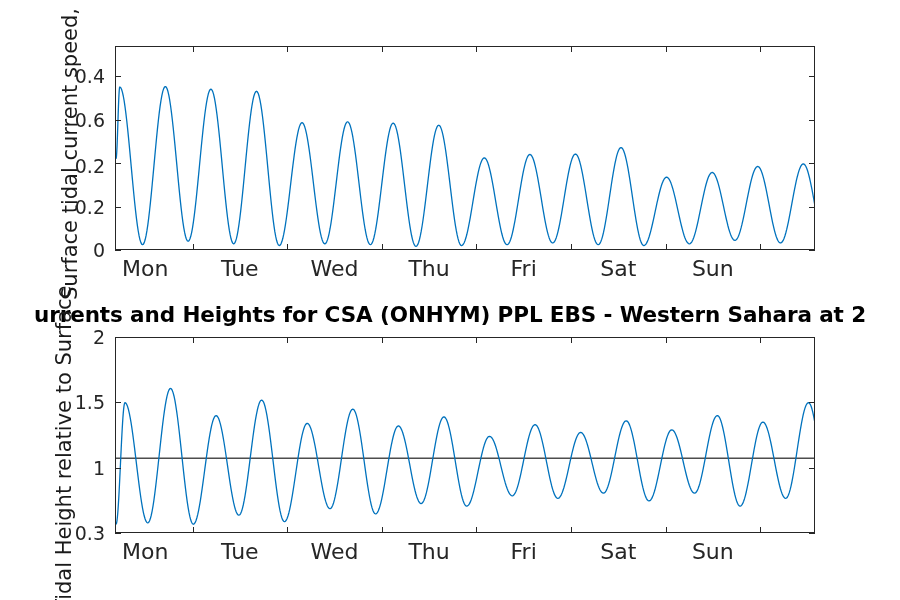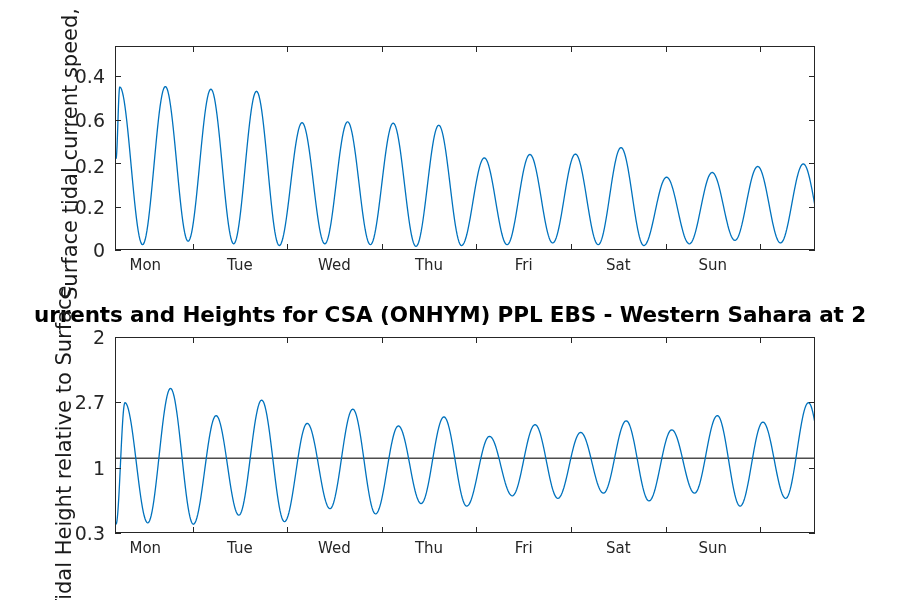--- a/index.html
+++ b/index.html
@@ -112,21 +112,21 @@
   .yticklabel {
     position: absolute;
     font-size: 19px;
     color: #262626;
     text-align: right;
     white-space: nowrap;
     transform: translateY(-50%);
   }
   .xticklabel {
     position: absolute;
-    font-size: 15px;
+    font-size: 22px;
     color: #262626;
     white-space: nowrap;
     transform: translateX(-50%);
   }
 </style>
 </head>
 <body>
 
 <div id="page">
 
@@ -189,21 +189,21 @@
   </div>
   <div id="bottom-decor">
       <div class="tick" style="position: absolute; width: 6px; height: 1px; background: rgb(38, 38, 38); left: 115px; top: 533px;"></div>
       <div class="tick" style="position: absolute; width: 6px; height: 1px; background: rgb(38, 38, 38); left: 809px; top: 533px;"></div>
       <div class="yticklabel" style="right: 795px; top: 533px;">0.3</div>
       <div class="tick" style="position: absolute; width: 6px; height: 1px; background: rgb(38, 38, 38); left: 115px; top: 467.667px;"></div>
       <div class="tick" style="position: absolute; width: 6px; height: 1px; background: rgb(38, 38, 38); left: 809px; top: 467.667px;"></div>
       <div class="yticklabel" style="right: 795px; top: 467.667px;">1</div>
       <div class="tick" style="position: absolute; width: 6px; height: 1px; background: rgb(38, 38, 38); left: 115px; top: 402.333px;"></div>
       <div class="tick" style="position: absolute; width: 6px; height: 1px; background: rgb(38, 38, 38); left: 809px; top: 402.333px;"></div>
-      <div class="yticklabel" style="right: 795px; top: 402.333px;">2.7</div>
+      <div class="yticklabel" style="right: 795px; top: 402.333px;">1.5</div>
       <div class="tick" style="position: absolute; width: 6px; height: 1px; background: rgb(38, 38, 38); left: 115px; top: 337px;"></div>
       <div class="tick" style="position: absolute; width: 6px; height: 1px; background: rgb(38, 38, 38); left: 809px; top: 337px;"></div>
       <div class="yticklabel" style="right: 795px; top: 337px;">2</div>
       <div style="position: absolute; width: 1px; height: 6px; background: rgb(38, 38, 38); left: 192.568px; top: 527px;"></div>
       <div style="position: absolute; width: 1px; height: 6px; background: rgb(38, 38, 38); left: 192.568px; top: 337px;"></div>
       <div style="position: absolute; width: 1px; height: 6px; background: rgb(38, 38, 38); left: 287.162px; top: 527px;"></div>
       <div style="position: absolute; width: 1px; height: 6px; background: rgb(38, 38, 38); left: 287.162px; top: 337px;"></div>
       <div style="position: absolute; width: 1px; height: 6px; background: rgb(38, 38, 38); left: 381.757px; top: 527px;"></div>
       <div style="position: absolute; width: 1px; height: 6px; background: rgb(38, 38, 38); left: 381.757px; top: 337px;"></div>
       <div style="position: absolute; width: 1px; height: 6px; background: rgb(38, 38, 38); left: 476.351px; top: 527px;"></div>

